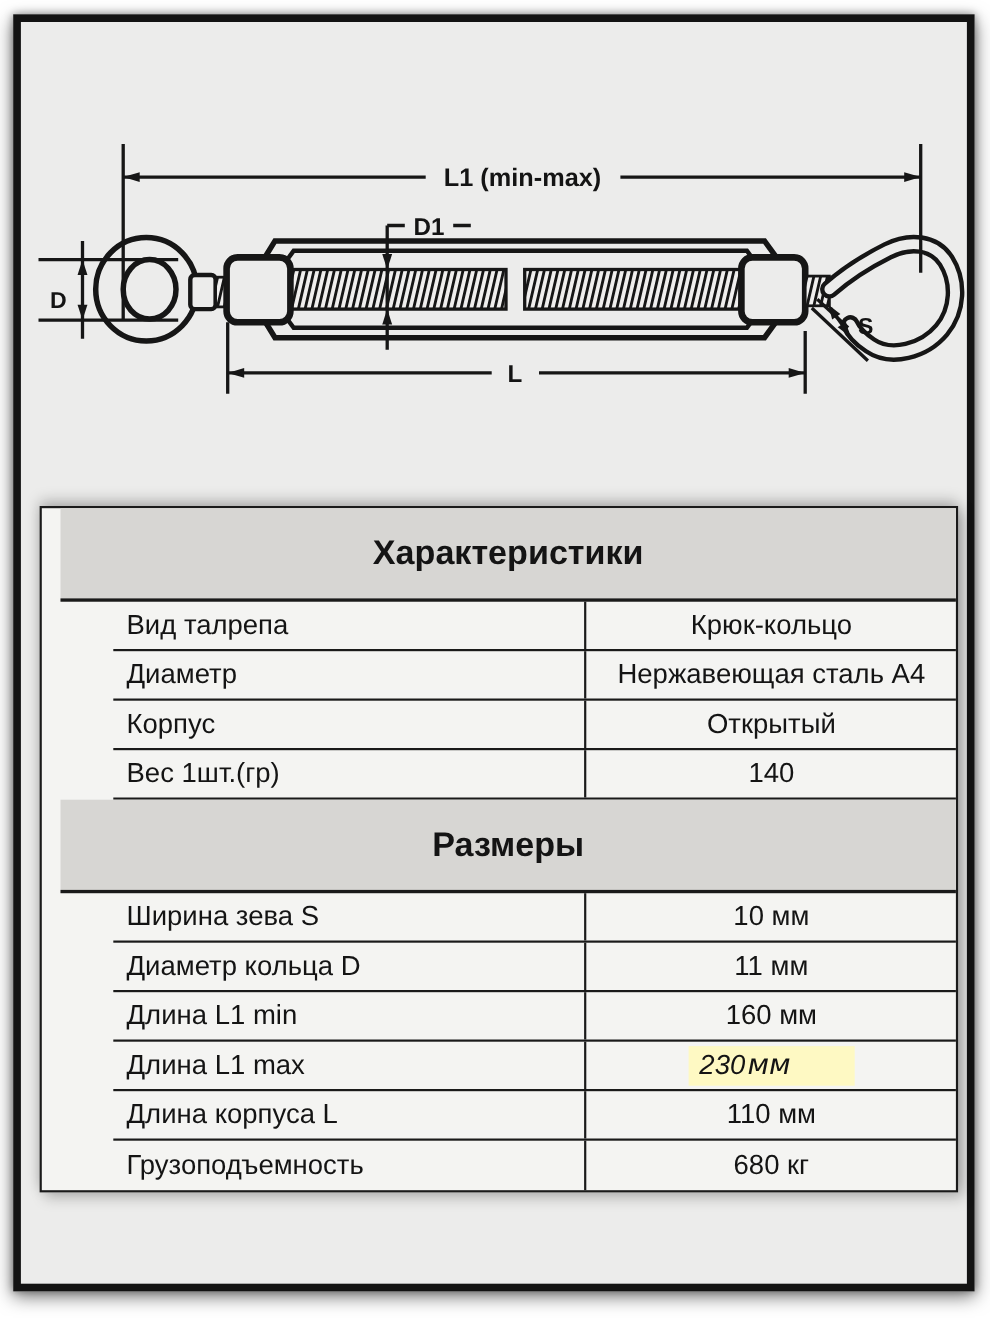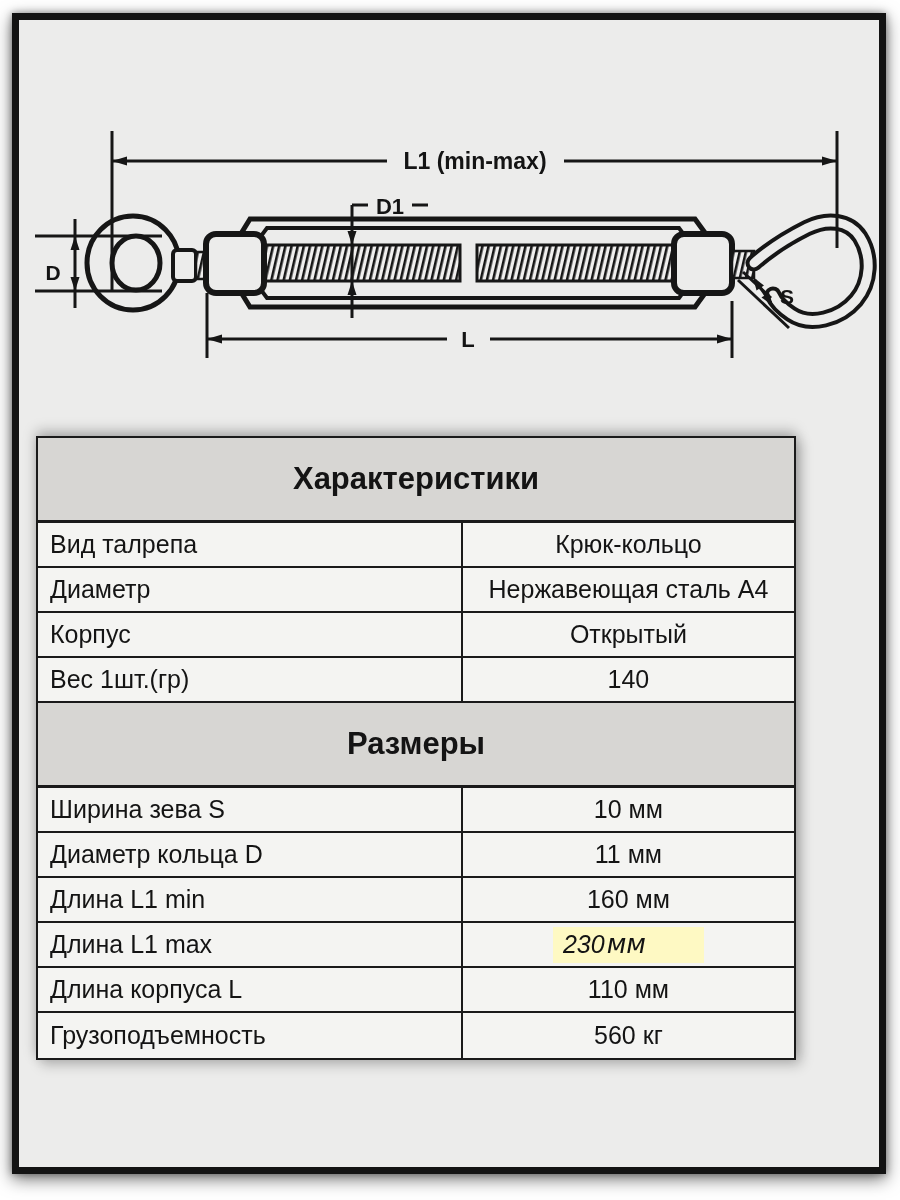--- a/index.html
+++ b/index.html
@@ -11,30 +11,31 @@
     position:absolute;left:12px;top:13px;width:860px;height:1147px;
     border:7px solid #131313;background:#ececeb;
     box-shadow:0 5px 16px rgba(0,0,0,.55),0 0 7px rgba(0,0,0,.35);
   }
   .diagram-wrap{position:absolute;left:8px;top:86px;width:860px;height:270px;}
   .diagram-wrap svg{display:block;}
   svg text{font-family:"Liberation Sans",sans-serif;font-weight:bold;fill:#141414;}
 
   
   .spec-table{
-    position:absolute;left:17px;top:416px;width:760px;
+    position:absolute;left:17px;top:440px;width:835px;
     background:#f4f4f2;border:2px solid #1a1a1a;box-sizing:border-box;
     box-shadow:0 -5px 12px rgba(0,0,0,.25),5px 5px 12px rgba(0,0,0,.22);
+    padding-left:17px;
   }
   .section-header{
     height:82px;line-height:82px;text-align:center;
     background:#d7d6d3;border-bottom:3px solid #1a1a1a;
     font-size:31px;font-weight:bold;box-sizing:content-box;
   }
-  .tr{display:flex;height:45px;border-bottom:2px solid #1a1a1a;box-sizing:border-box;}
+  .tr{display:flex;height:45px;border-bottom:2px solid #1a1a1a;box-sizing:border-box;margin-left:48px;}
   .tr:last-child{border-bottom:none;}
   .td{display:flex;align-items:center;font-size:25px;box-sizing:border-box;}
   .td.label{flex:0 0 56.2%;padding-left:12px;border-right:2px solid #1a1a1a;}
   .td.value{flex:1;justify-content:center;text-align:center;border-radius:9px;}
   .patch{
     background:#fef9c3;padding:2px 58px 4px 10px;display:inline-flex;align-items:baseline;font-style:italic;
   }
   .patch .v-unit{
     font-family:"DejaVu Sans",sans-serif;font-size:26px;margin-left:2px;
   }
@@ -169,17 +170,17 @@
             <span class="v-unit"> мм</span>
           </span>
       </div>
     </div>
     <div class="tr">
       <div class="td label">Длина корпуса L</div>
       <div class="td value">110 мм</div>
     </div>
     <div class="tr">
       <div class="td label">Грузоподъемность</div>
-      <div class="td value">560 кг</div>
+      <div class="td value">680 кг</div>
     </div>
 
   </div>
 </div>
 
 </body></html>

